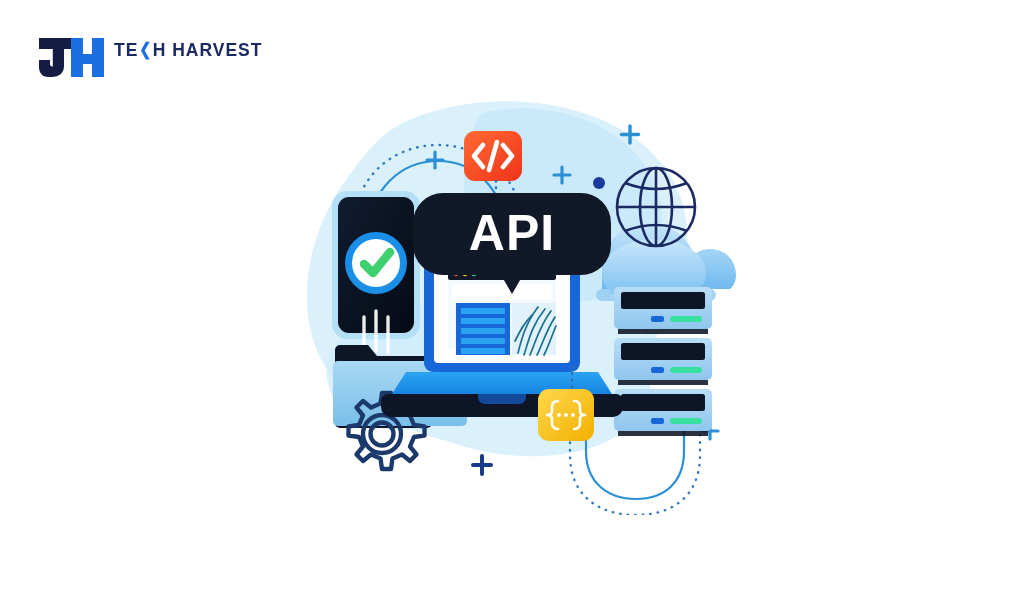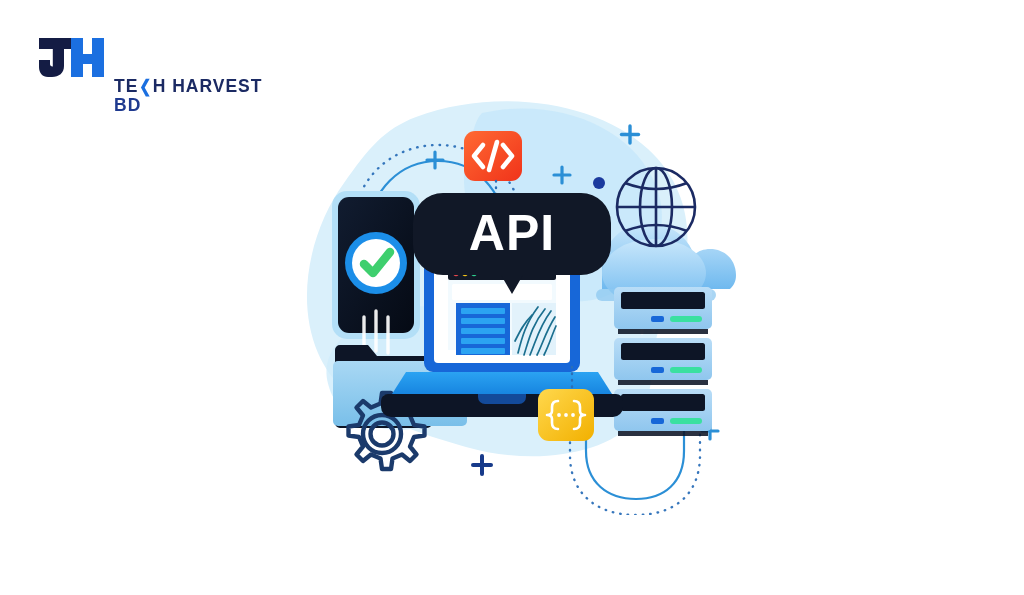--- a/index.html
+++ b/index.html
@@ -33,22 +33,21 @@
     padding-top: 5px;
   }
   .logo-line1 {
     font-size: 17.5px;
     font-weight: 700;
     letter-spacing: 1.0px;
     line-height: 1.05;
     color: #1b2a63;
     white-space: nowrap;
     display: flex;
-    align-items: flex-end;
-    margin-top: 36px;
+    align-items: center;
   }
   .logo-line1 .chev {
     color: #1b6fe0;
     font-size: 17px;
     font-weight: 700;
     transform: translateY(-0.5px) scaleX(0.85);
     display: inline-block;
     margin: 0 -0.5px;
   }
   .logo-line2 {
@@ -80,21 +79,20 @@
 
     <path d="M37 2 H49 V18 H58 V2 H70 V41 H58 V28 H49 V41 H37 Z" fill="#1b6fe0" transform="translate(-4,0)"></path>
   </svg>
 
   <div class="logo-words">
     <div class="logo-line1">
       <span>TE</span>
         <span class="chev">❮</span>
         <span>H HARVEST</span>
     </div>
-    <div class="logo-line2">BD</div>
   </div>
 </div>
 
 <div class="illustration">
 <svg width="450" height="420" viewBox="0 0 450 420" xmlns="http://www.w3.org/2000/svg">
 
   <defs>
     <linearGradient id="gCloud" x1="0" y1="0" x2="0" y2="1">
       <stop offset="0%" stop-color="#c9e7fb"></stop>
       <stop offset="100%" stop-color="#6fb9ef"></stop>

